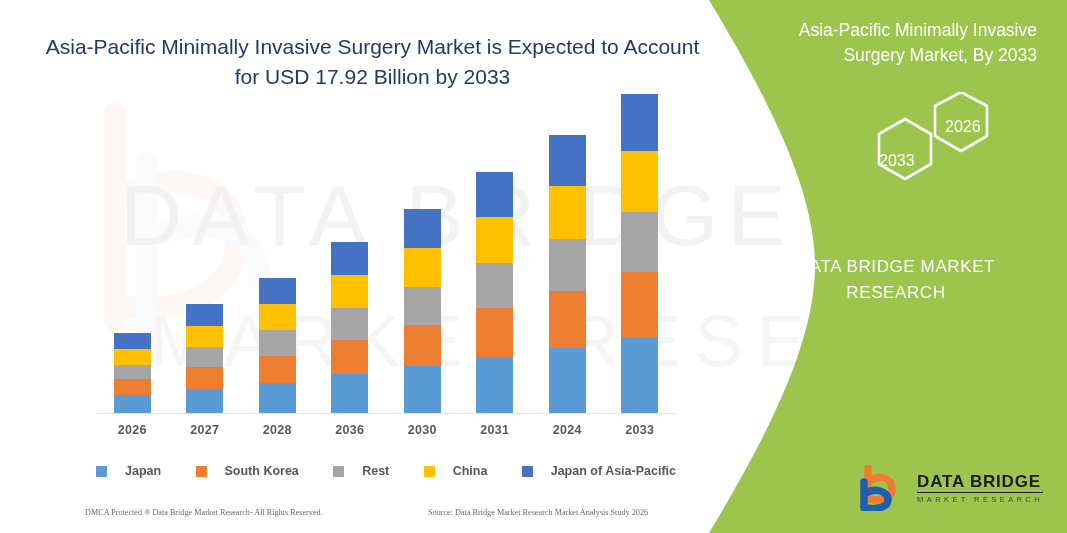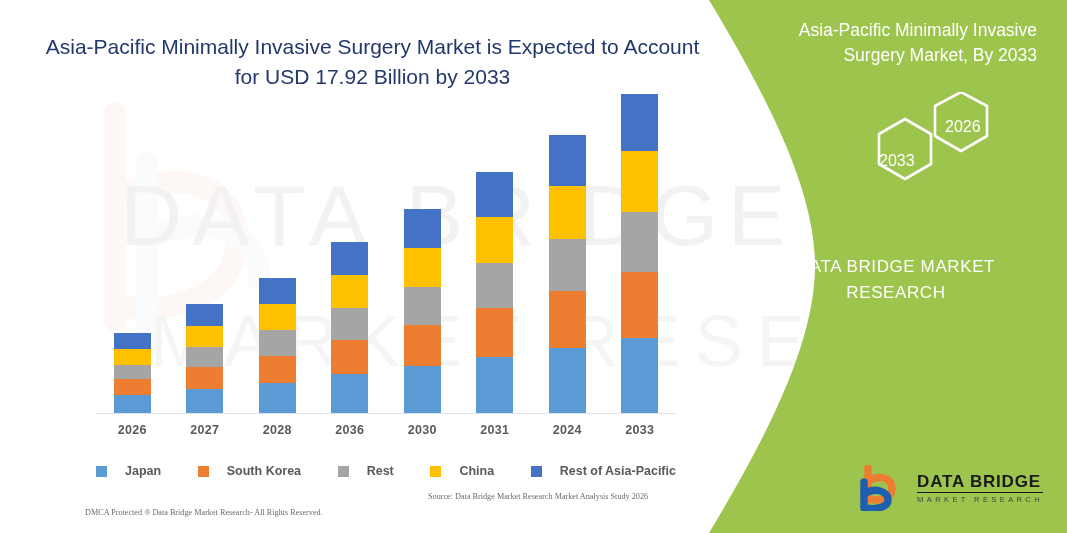--- a/index.html
+++ b/index.html
@@ -58,21 +58,21 @@
   .lg-item { display: flex; align-items: center; gap: 18px; }
   .lg-swatch { width: 11px; height: 11px; flex: 0 0 11px; }
   .lg-label { font-size: 12.5px; font-weight: bold; color: #595959; white-space: nowrap; }
 
   .footer-left {
     position: absolute; left: 85px; top: 508px;
     font-size: 8.2px; color: #6b6b6b;
     font-family: "Liberation Serif", serif; white-space: nowrap;
   }
   .footer-right {
-    position: absolute; left: 428px; top: 492px;
+    position: absolute; left: 428px; top: 508px;
     font-size: 8.2px; color: #6b6b6b;
     font-family: "Liberation Serif", serif; white-space: nowrap;
   }
 
   
   .green-panel { position: absolute; right: 0; top: 0; width: 370px; height: 533px; }
   .green-panel svg { display: block; }
   .gp-heading {
     position: absolute; right: 30px; top: 18px; width: 270px;
     text-align: right; color: #ffffff; font-size: 17.5px;
@@ -213,21 +213,21 @@
       <div class="lg-item">
         <span class="lg-swatch" style="background: rgb(165, 165, 165);"></span>
         <span class="lg-label">Rest</span>
       </div>
       <div class="lg-item">
         <span class="lg-swatch" style="background: rgb(255, 192, 0);"></span>
         <span class="lg-label">China</span>
       </div>
       <div class="lg-item">
         <span class="lg-swatch" style="background: rgb(68, 114, 196);"></span>
-        <span class="lg-label">Rest of Asia-Pacific</span>
+        <span class="lg-label">Japan of Asia-Pacific</span>
       </div>
     </div>
 
   <div class="footer-left">DMCA Protected ® Data Bridge Market Research-  All Rights Reserved.</div>
   <div class="footer-right">Source: Data Bridge Market Research  Market Analysis Study 2026</div>
 
   <div class="green-panel">
     <svg width="370" height="533" viewBox="0 0 370 533">
       <path d="M12 0 L370 0 L370 533 L12 533 C74 430, 118 340, 118 266 C118 192, 74 103, 12 0 Z" fill="#9DC44D"></path>
     </svg>

